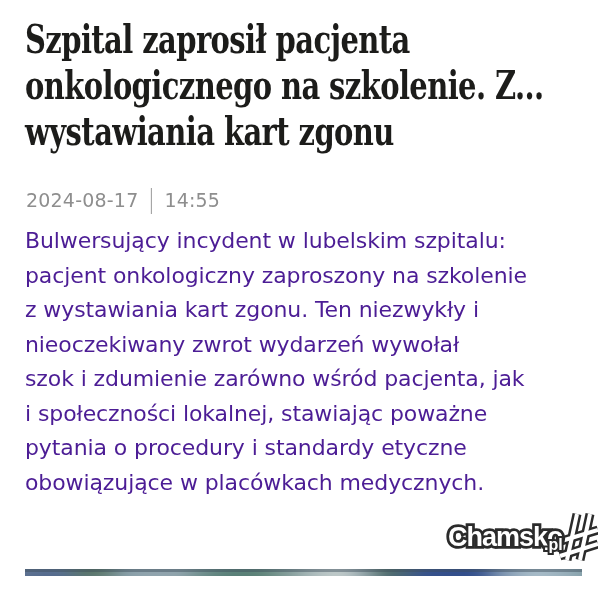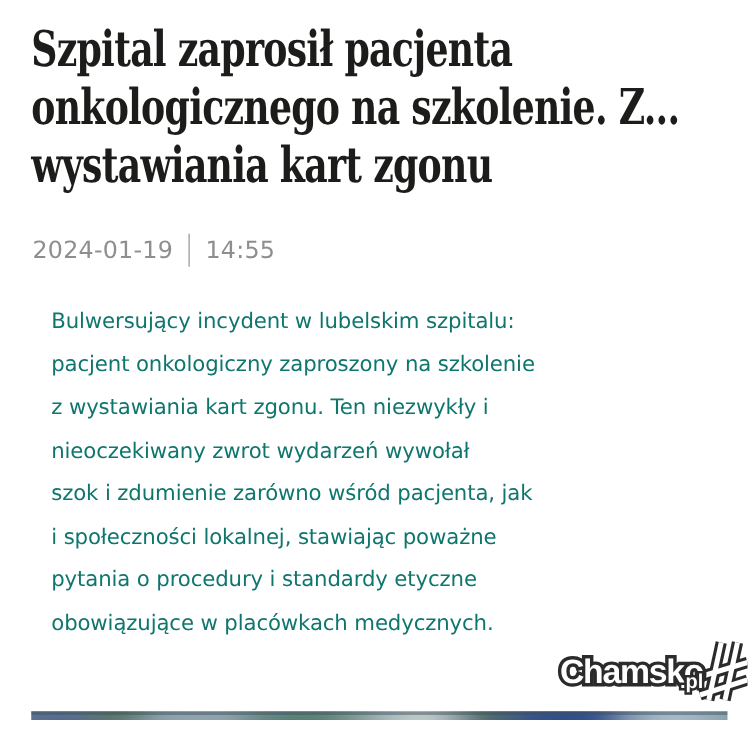--- a/index.html
+++ b/index.html
@@ -42,24 +42,24 @@
     color: #a2a2a2;
     font-size: 23px;
     font-weight: 300;
     line-height: 1;
     transform: scaleY(1.15);
   }
   .body-text {
     position: absolute;
     left: 25px;
     top: 224px;
-    margin: 16px;
-    font-size: 17px;
+    margin: 0;
+    font-size: 22px;
     line-height: 34.5px;
-    color: #0f766e;
+    color: #4c1d95;
     letter-spacing: -0.1px;
     white-space: pre;
   }
   .watermark {
     position: absolute;
     left: 446px;
     top: 508px;
     width: 152px;
     height: 56px;
   }
@@ -99,21 +99,21 @@
 </head>
 <body>
 
 <div class="page">
 
   <h1 class="headline">Szpital zaprosił pacjenta
 onkologicznego na szkolenie. Z...
 wystawiania kart zgonu</h1>
 
   <div class="meta">
-    <span>2024-01-19</span>
+    <span>2024-08-17</span>
     <span class="meta-sep">|</span>
     <span>14:55</span>
   </div>
 
   <p class="body-text">Bulwersujący incydent w lubelskim szpitalu:
 pacjent onkologiczny zaproszony na szkolenie
 z wystawiania kart zgonu. Ten niezwykły i
 nieoczekiwany zwrot wydarzeń wywołał
 szok i zdumienie zarówno wśród pacjenta, jak
 i społeczności lokalnej, stawiając poważne

